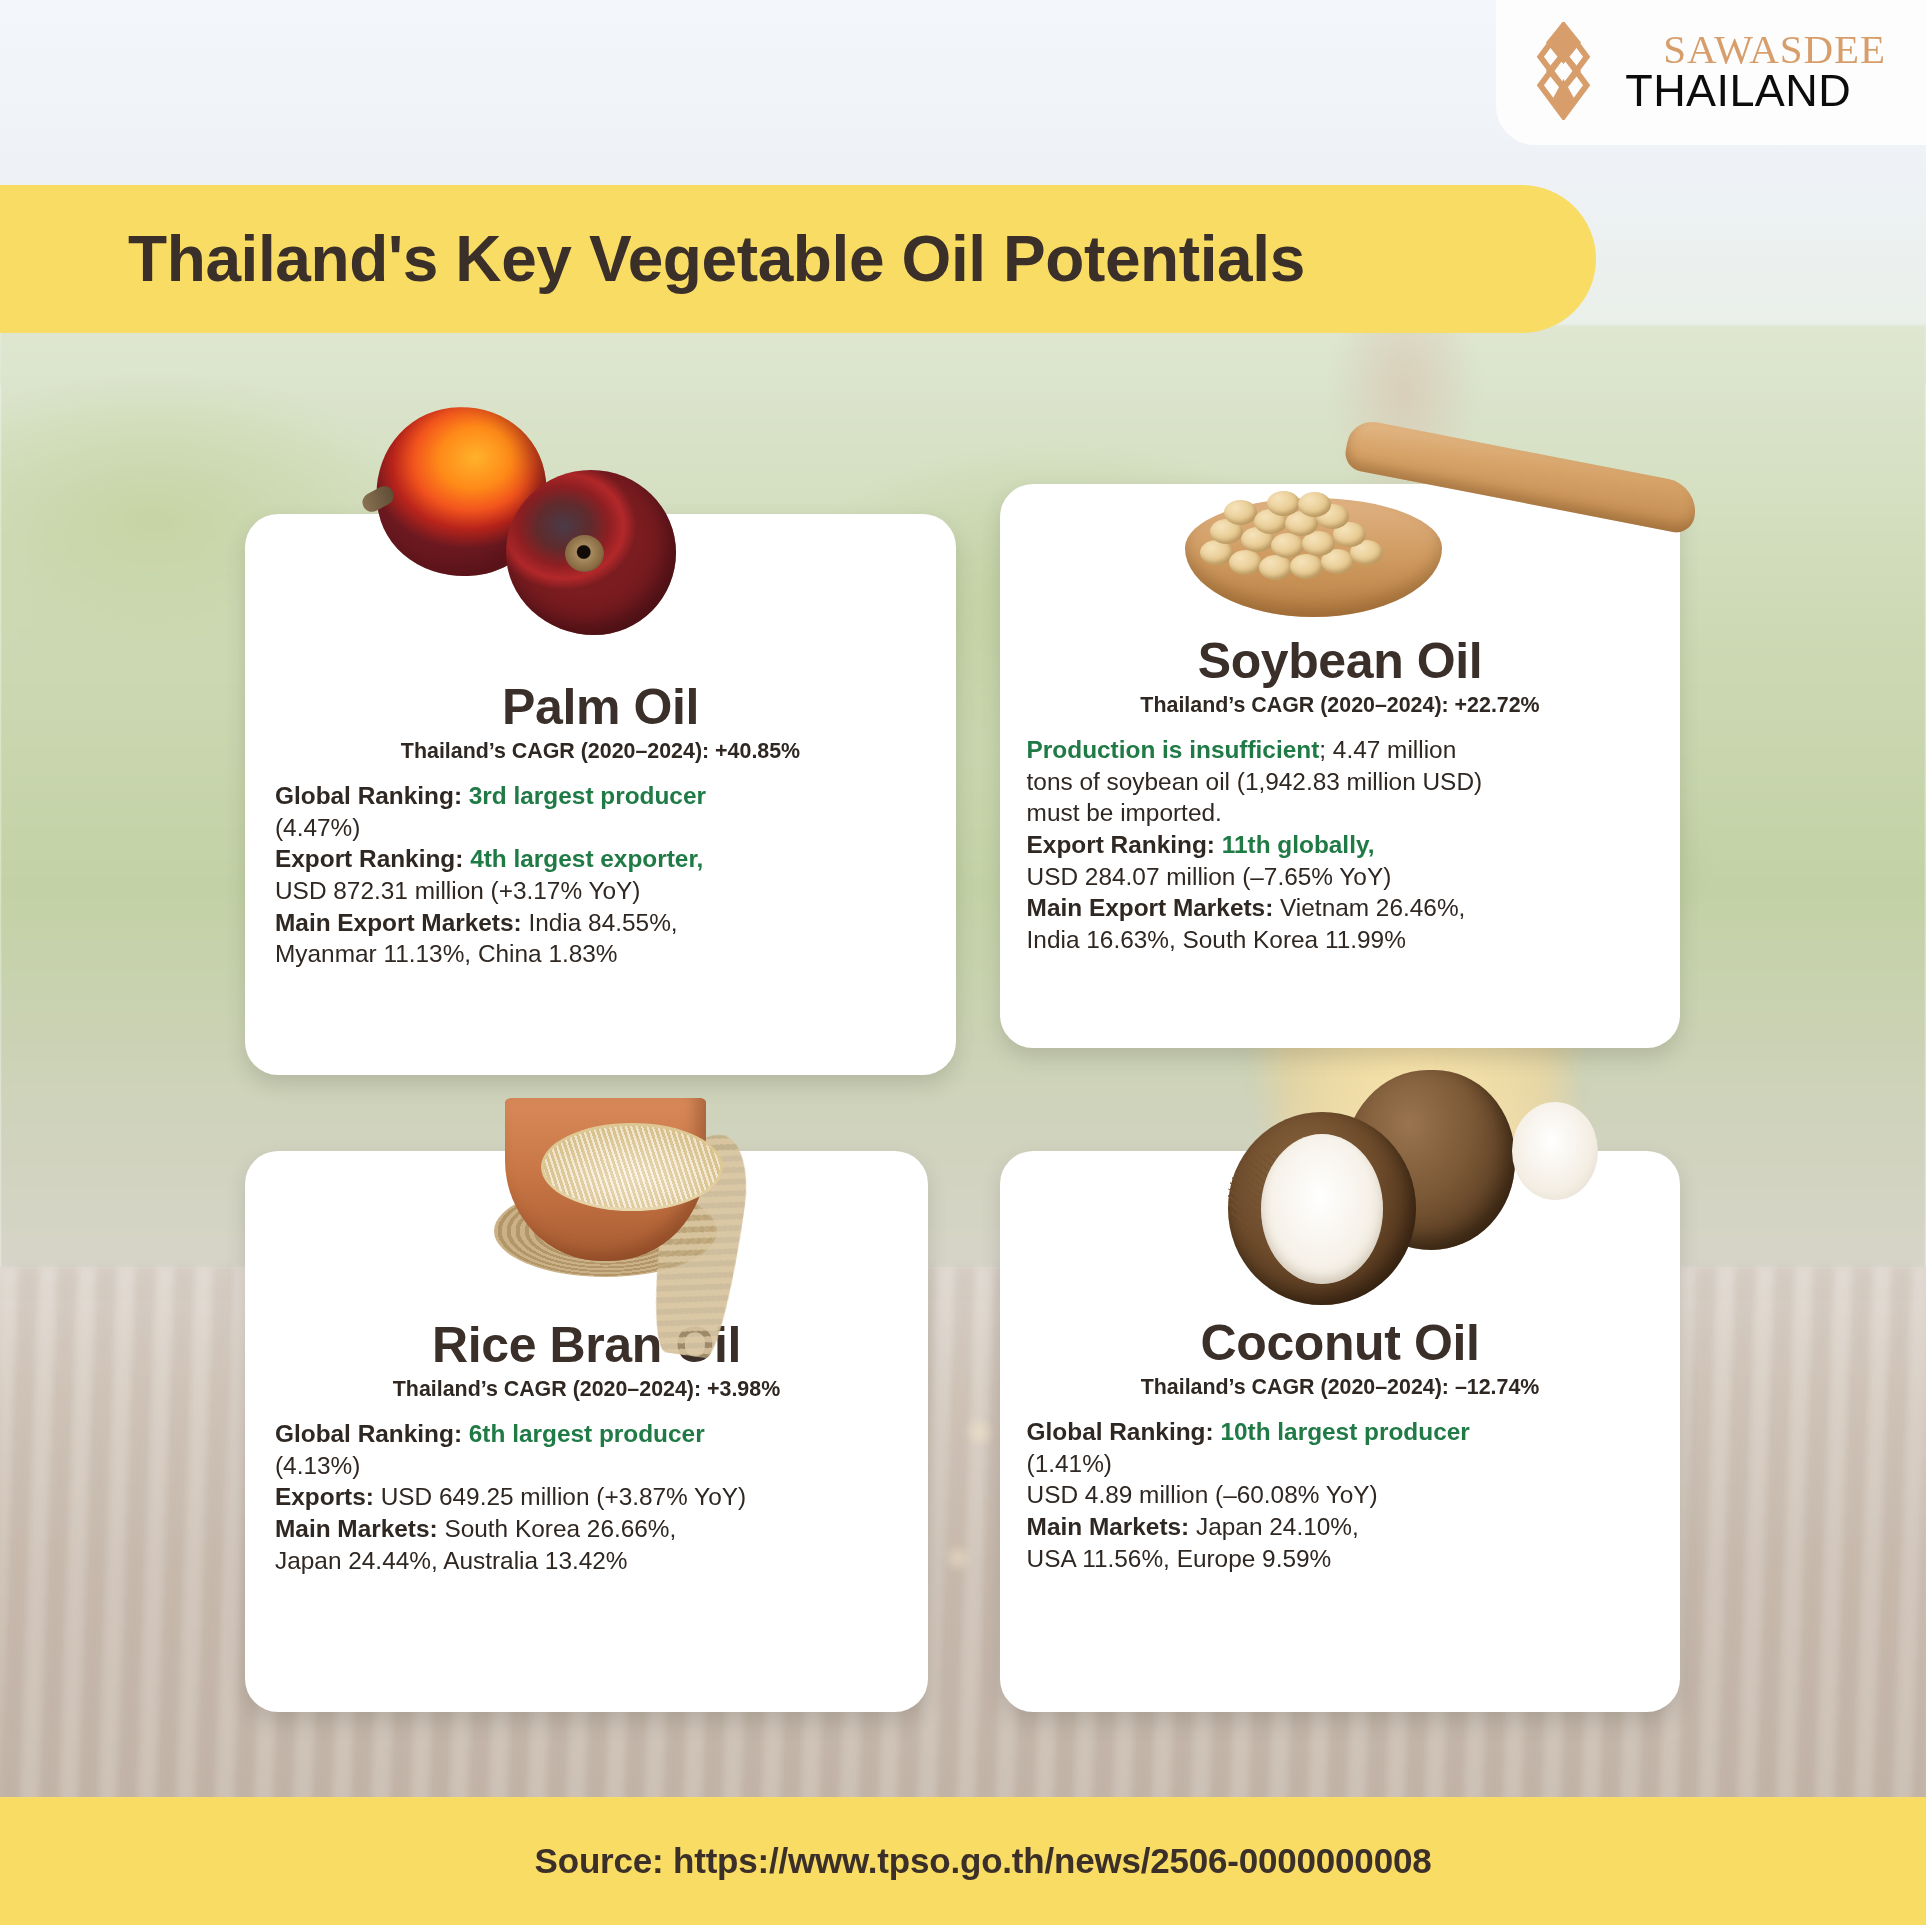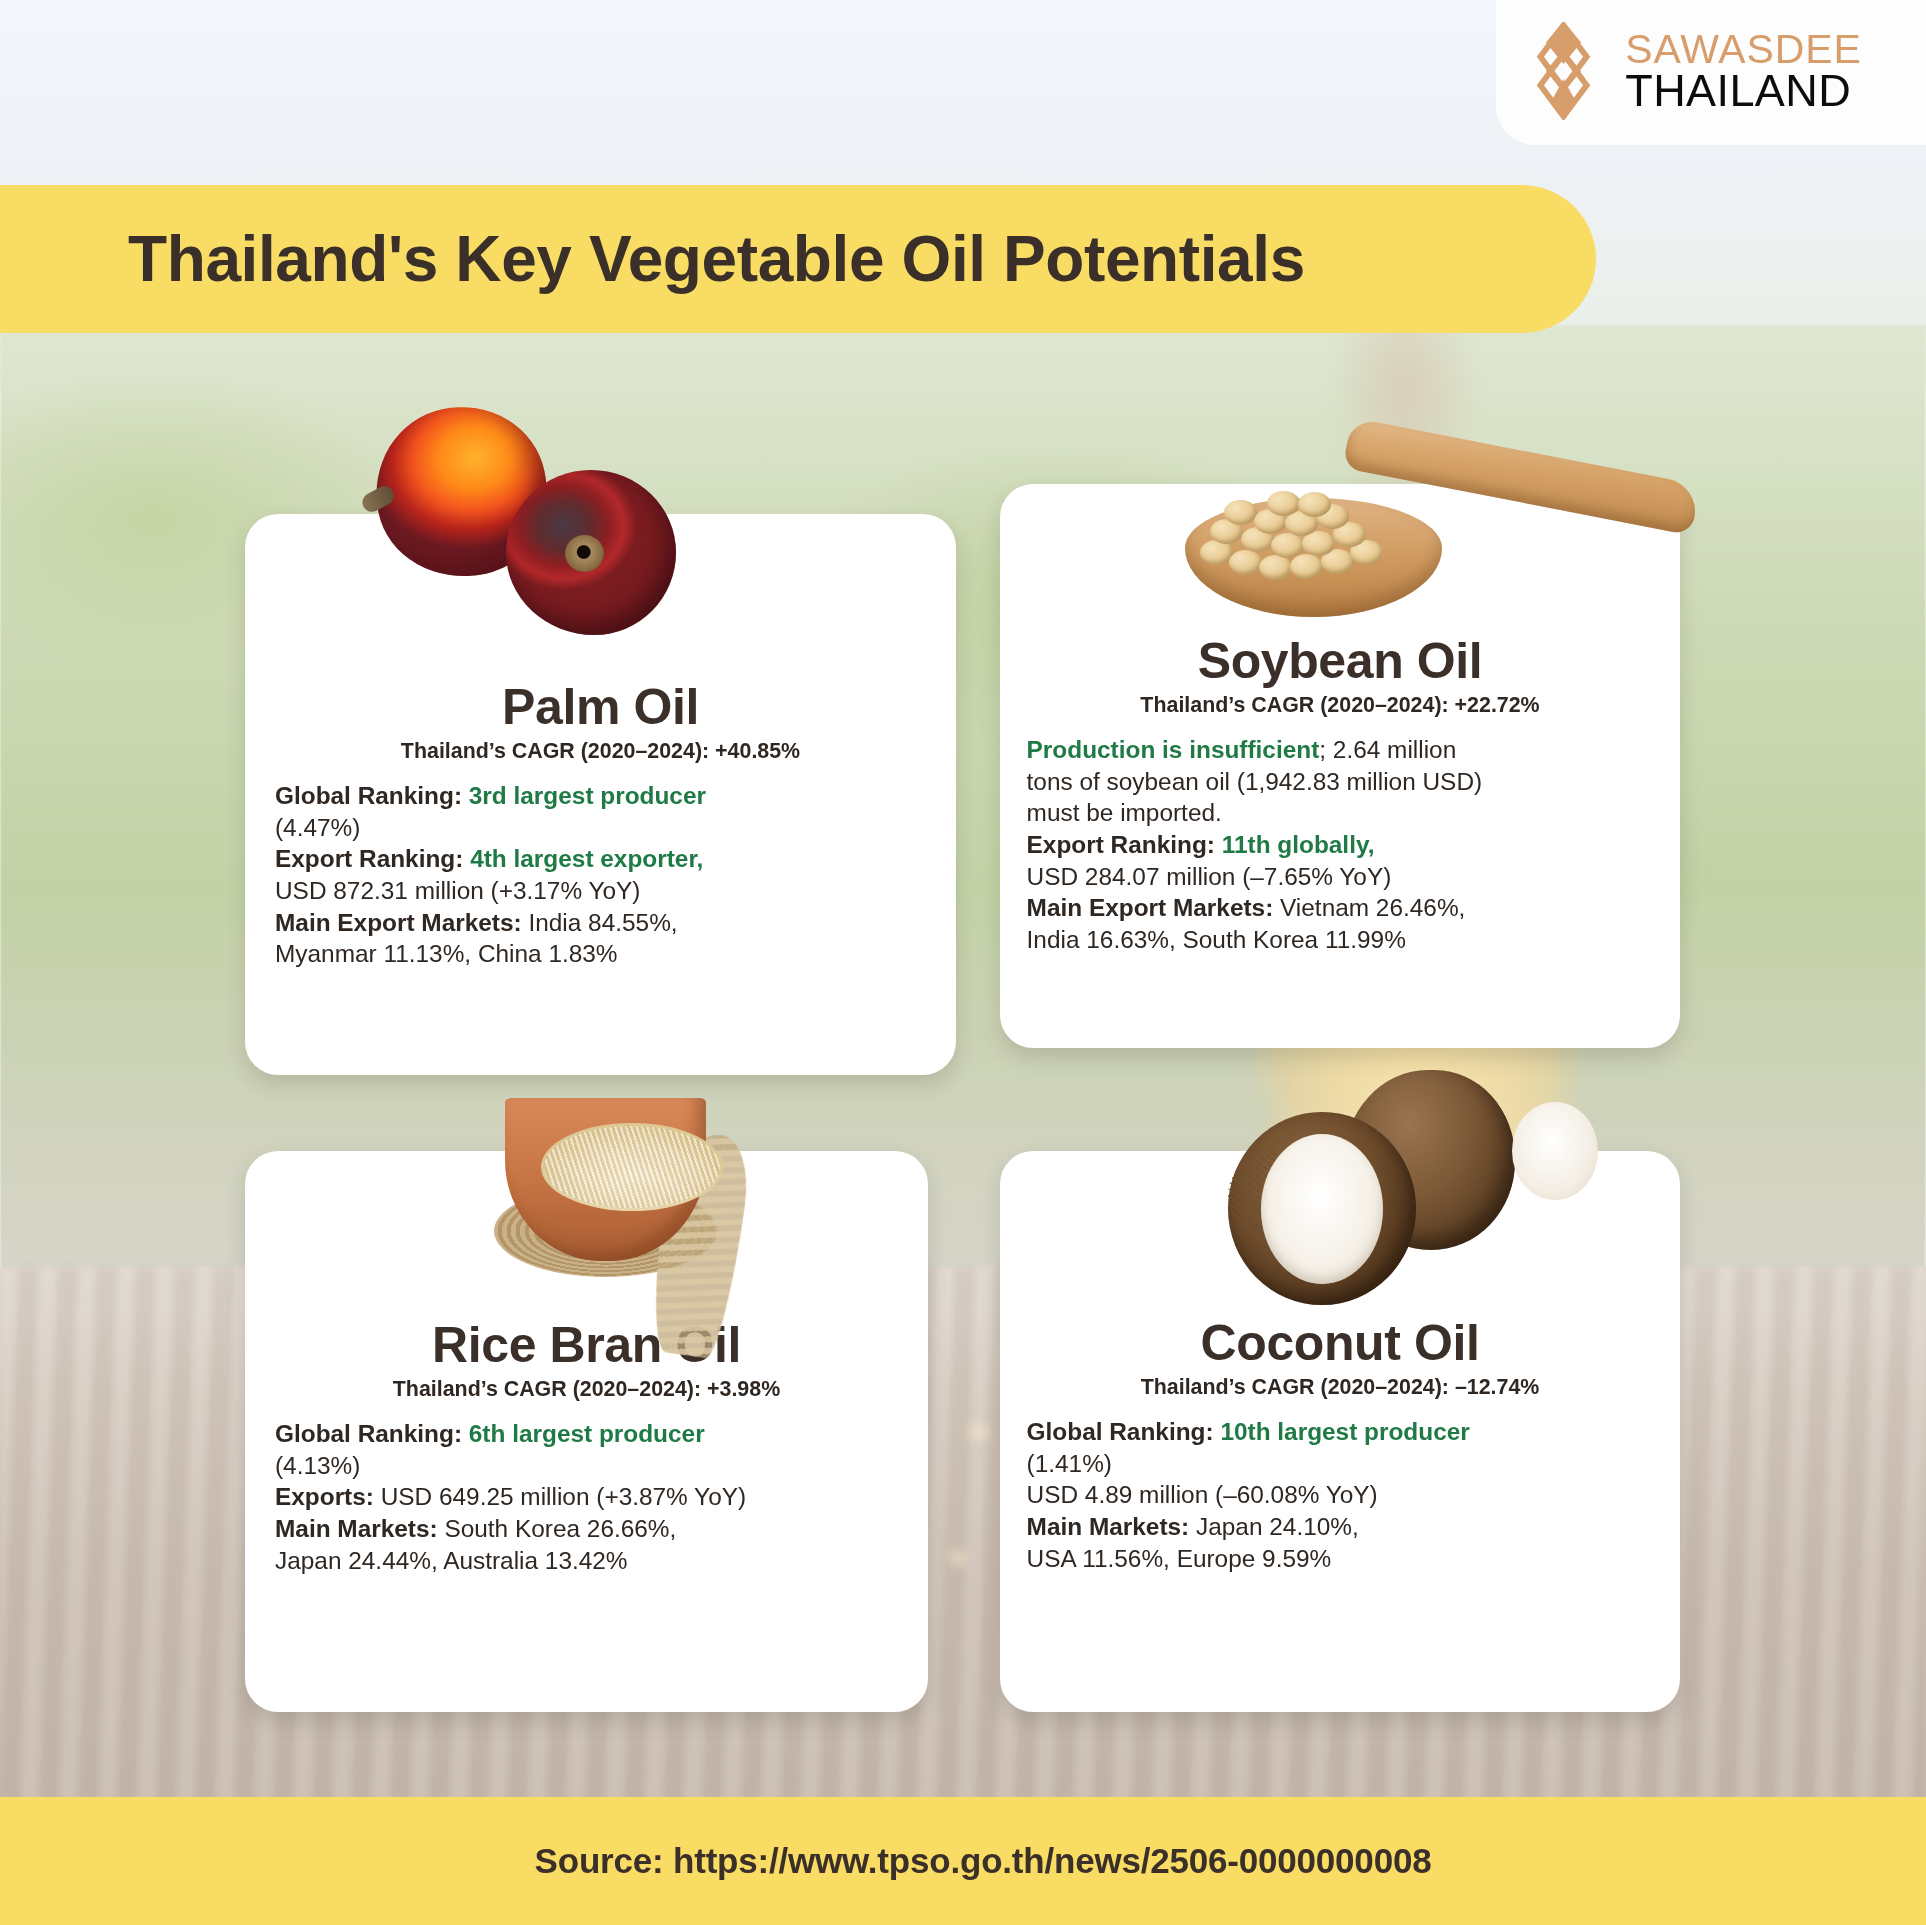--- a/index.html
+++ b/index.html
@@ -63,21 +63,22 @@
   
   #logo-badge {
     position:absolute; left:1496px; top:-17px; width:454px; height:162px;
     background:#fdfdfe; border-bottom-left-radius:39px; z-index:6;
     display:flex; align-items:center; gap:16.3px; padding-left:22px; padding-top:14.5px;
   }
   #logo-mark { width:91px; height:98px; flex:none; }
   #logo-words { display:flex; flex-direction:column; line-height:.98; }
   #logo-words .w1 {
     font-size:41px; letter-spacing:0.9px; color:#d79e6c; font-weight:400;
-    font-family:Liberation Sans, sans-serif;
+    font-family:Liberation Serif, serif;
+    margin-left:38px;
   }
   #logo-words .w2 {
     font-size:45px; letter-spacing:0.4px; color:#0c0c0c; font-weight:400;
     font-family:"Liberation Sans", sans-serif;
   }
 
   
   #title-banner {
     position:absolute; left:-26px; top:185px; width:1622px; height:148px;
     background:#f8dc64; border-radius:0 75px 75px 0; z-index:5;
@@ -347,21 +348,21 @@
         <p><span>Myanmar 11.13%, China 1.83%</span></p>
       </div>
   </div>
 </div>
 
 <div class="card" id="card-soybean">
   <div class="card-inner">
     <div class="card-title">Soybean Oil</div>
     <div class="card-cagr">Thailand’s CAGR (2020–2024): +22.72%</div>
     <div class="card-body">
-        <p><span class="grn">Production is insufficient</span><span>; 2.64 million</span></p>
+        <p><span class="grn">Production is insufficient</span><span>; 4.47 million</span></p>
         <p><span>tons of soybean oil (1,942.83 million USD)</span></p>
         <p><span>must be imported.</span></p>
         <p><span class="lbl">Export Ranking:</span><span class="grn"> 11th globally,</span></p>
         <p><span>USD 284.07 million (–7.65% YoY)</span></p>
         <p><span class="lbl">Main Export Markets:</span><span> Vietnam 26.46%,</span></p>
         <p><span>India 16.63%, South Korea 11.99%</span></p>
       </div>
   </div>
 </div>
 

